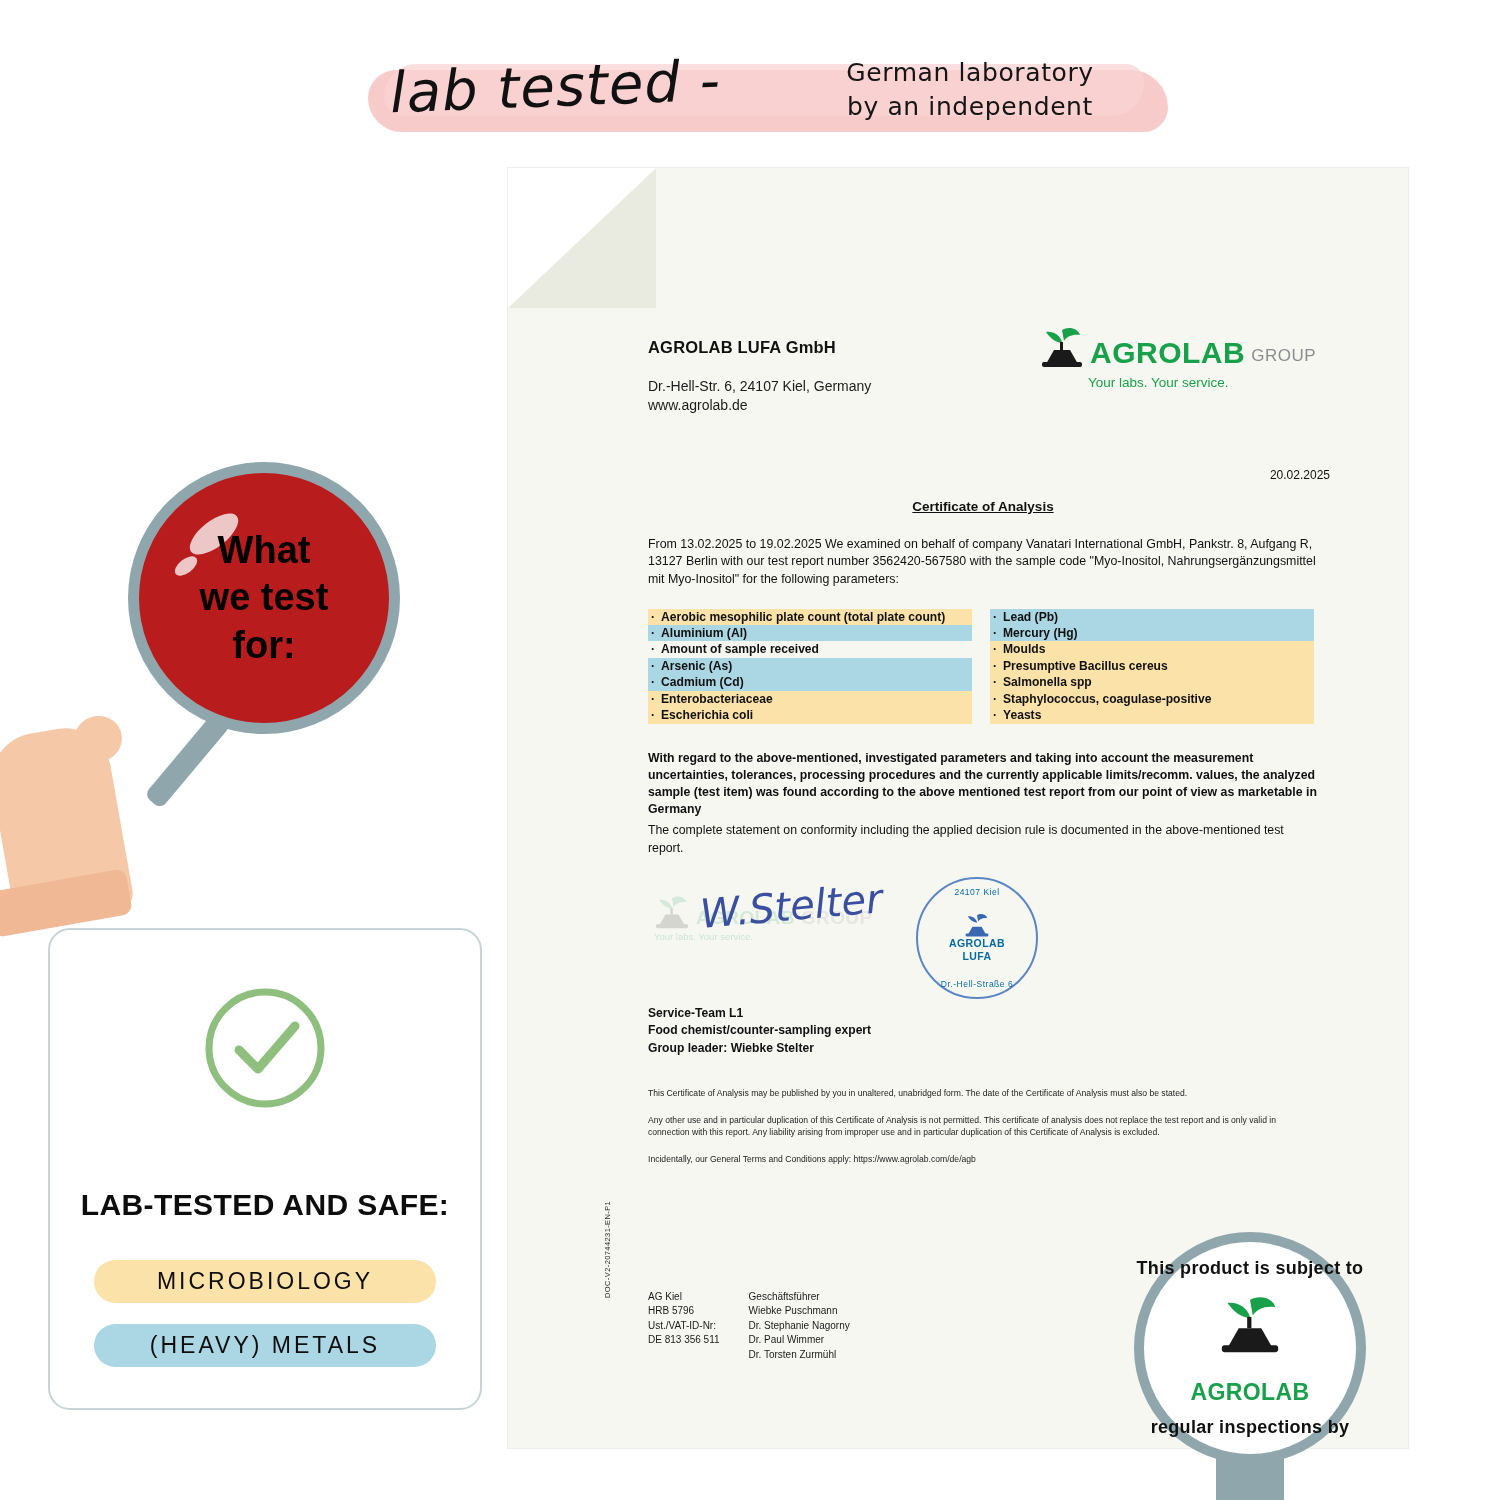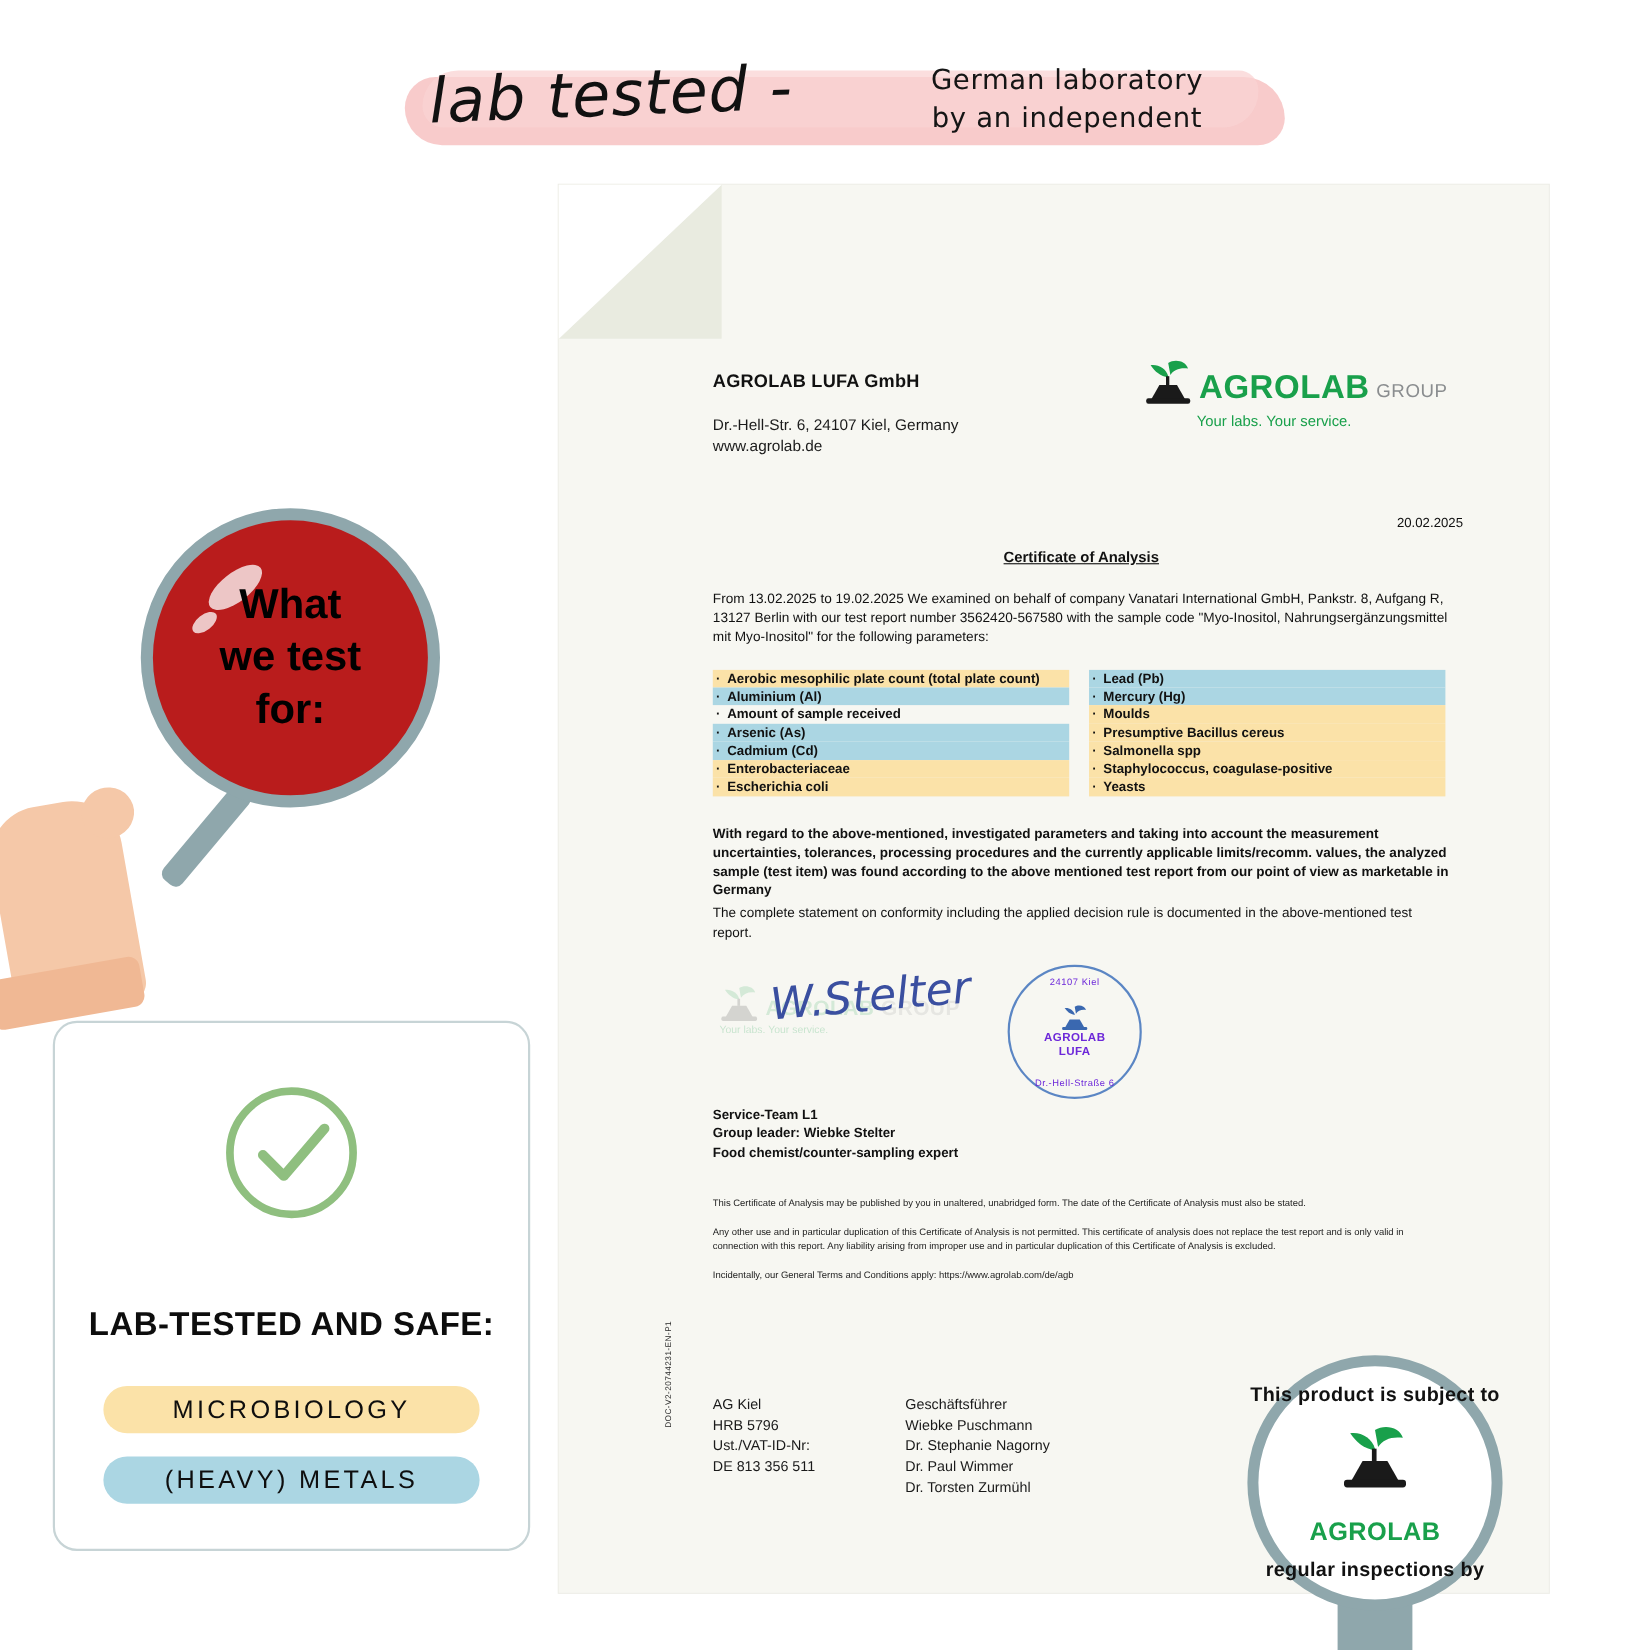--- a/index.html
+++ b/index.html
@@ -382,21 +382,21 @@
     white-space: nowrap;
   }
   .stamp {
     position: absolute;
     left: 268px;
     top: -14px;
     width: 122px;
     height: 122px;
     border-radius: 50%;
     border: 2px solid #5b86c4;
-    color: #6d28d9;
+    color: #0369a1;
     box-sizing: border-box;
   }
   .stamp .center {
     position: absolute;
     inset: 0;
     display: flex;
     flex-direction: column;
     align-items: center;
     justify-content: center;
     font-size: 10.5px;
@@ -425,22 +425,22 @@
     line-height: 1.45;
     color: #1c1c1c;
   }
   .fineprint p { margin: 0 0 14px 0; }
 
   .footer {
     position: absolute;
     left: 140px;
     bottom: 86px;
     display: flex;
-    gap: 82px;
-    font-size: 13px;
+    gap: 29px;
+    font-size: 10px;
     line-height: 1.45;
     color: #1a1a1a;
   }
   .sidecode {
     position: absolute;
     left: 104px;
     bottom: 150px;
     font-size: 7.5px;
     color: #2a2a2a;
     transform: rotate(-90deg);
@@ -683,22 +683,22 @@
             </svg>
             <span>AGROLAB</span>
             <span>LUFA</span>
           </div>
           <div class="arc-bot">Dr.-Hell-Straße 6</div>
         </div>
       </div>
 
       <div class="signer">
         <div>Service-Team L1</div>
+        <div>Food chemist/counter-sampling expert</div>
         <div>Group leader: Wiebke Stelter</div>
-        <div>Food chemist/counter-sampling expert</div>
       </div>
 
       <div class="fineprint">
         <p>This Certificate of Analysis may be published by you in unaltered, unabridged form. The date of the Certificate of Analysis must also be stated.</p>
         <p>Any other use and in particular duplication of this Certificate of Analysis is not permitted. This certificate of analysis does not replace the test report and is only valid in connection with this report. Any liability arising from improper use and in particular duplication of this Certificate of Analysis is excluded.</p>
         <p>Incidentally, our General Terms and Conditions apply: https://www.agrolab.com/de/agb</p>
       </div>
     </div>
 
     <div class="sidecode">DOC-V2-20744231-EN-P1</div>

